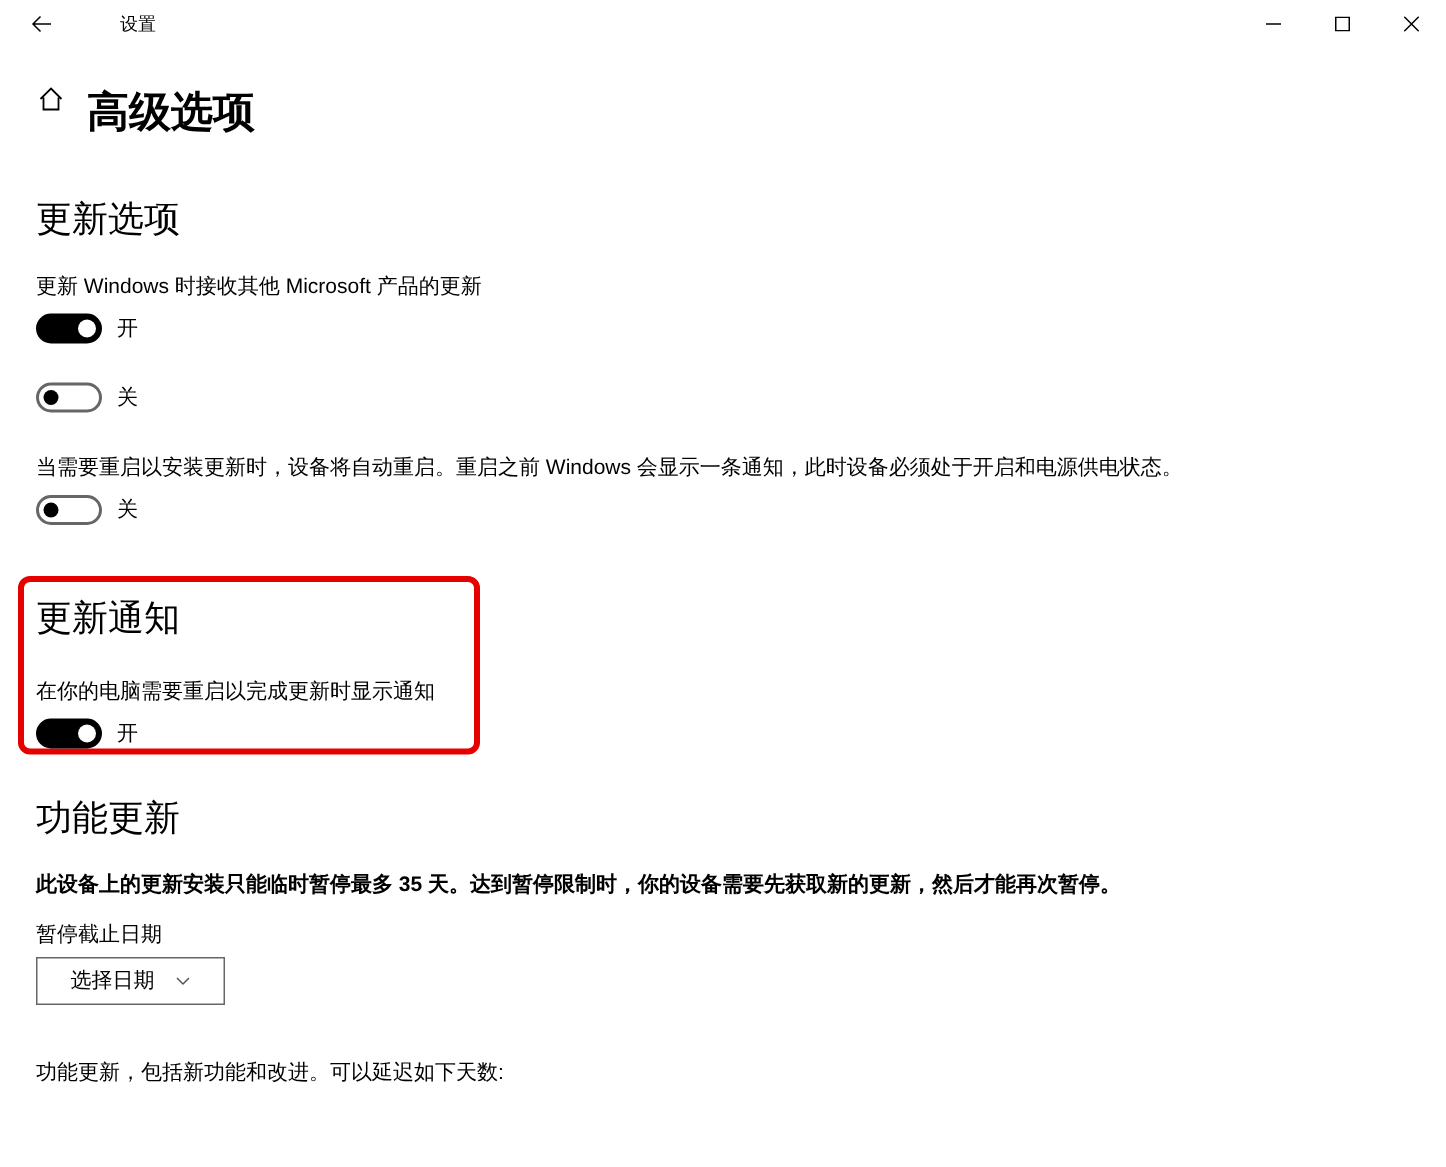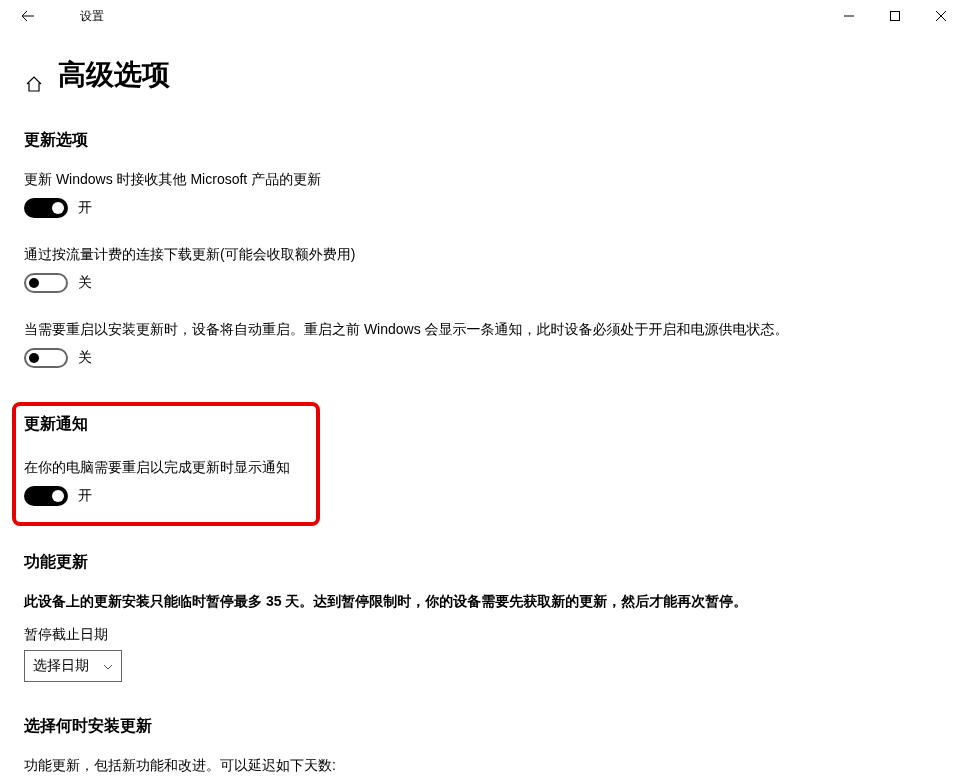--- a/index.html
+++ b/index.html
@@ -37,35 +37,35 @@
       width: 46px; height: 32px;
       display: flex; align-items: center; justify-content: center;
       font-size: 12px;
       cursor: pointer;
     }
     .content {
       padding: 24px 24px 0 24px;
     }
     .page-header {
       display: flex;
-      align-items: flex-end;
+      align-items: flex-start;
       margin-bottom: 36px;
     }
     .home-icon {
       width: 20px; height: 20px;
       display: flex; align-items: center; justify-content: center;
       margin-right: 14px;
     }
     .page-title {
       font-size: 28px;
       font-weight: 600;
     }
     .section-title {
-      font-size: 16px;
-      font-weight: 700;
+      font-size: 24px;
+      font-weight: 400;
       margin-bottom: 18px;
     }
     .option-block {
       margin-bottom: 26px;
     }
     .option-desc {
       font-size: 14px;
       margin-bottom: 8px;
       line-height: 1.5;
     }
@@ -102,36 +102,36 @@
       background: #000;
       left: 3px;
       width: 10px; height: 10px;
     }
     .toggle-label {
       font-size: 14px;
     }
     .highlighted-box {
       border: 4px solid #e60000;
       border-radius: 8px;
-      padding: 8px 8px 16px 8px;
+      padding: 8px 8px 0 8px;
       margin-left: -12px;
       margin-bottom: 26px;
       display: inline-block;
       width: 308px;
     }
     .sub-label {
       font-size: 14px;
       margin-bottom: 6px;
     }
     .dropdown {
       border: 1px solid #666;
       height: 32px;
       display: inline-flex;
       align-items: center;
-      padding: 0 8px;
+      padding: 0 22px;
       font-size: 14px;
       cursor: pointer;
       gap: 14px;
     }
     .chevron {
       font-size: 10px;
       color: #555;
     }
     .section-gap { margin-bottom: 34px; }
   </style>
@@ -182,21 +182,20 @@
     <div class="option-desc">更新 Windows 时接收其他 Microsoft 产品的更新</div>
     <div class="toggle-row">
       <div class="toggle on">
           <div class="knob"></div>
         </div>
       <span class="toggle-label">开</span>
     </div>
   </div>
 
   <div class="option-block">
-    <div class="option-desc">通过按流量计费的连接下载更新(可能会收取额外费用)</div>
     <div class="toggle-row">
       <div class="toggle off">
           <div class="knob"></div>
         </div>
       <span class="toggle-label">关</span>
     </div>
   </div>
 
   <div class="option-block section-gap">
     <div class="option-desc">当需要重启以安装更新时，设备将自动重启。重启之前 Windows 会显示一条通知，此时设备必须处于开启和电源供电状态。</div>
@@ -227,17 +226,16 @@
   <div class="dropdown section-gap">
     <span>选择日期</span>
     <span class="chevron">
       <svg width="10" height="6" viewBox="0 0 10 6">
           <path d="M1 1 L5 5 L9 1" stroke="#555" stroke-width="1" fill="none"></path>
         </svg>
     </span>
   </div>
 
   
-  <div class="section-title">选择何时安装更新</div>
   <div class="option-desc" style="margin-bottom:10px;">功能更新，包括新功能和改进。可以延迟如下天数:</div>
   
 
 </div>
 
 </body></html>

